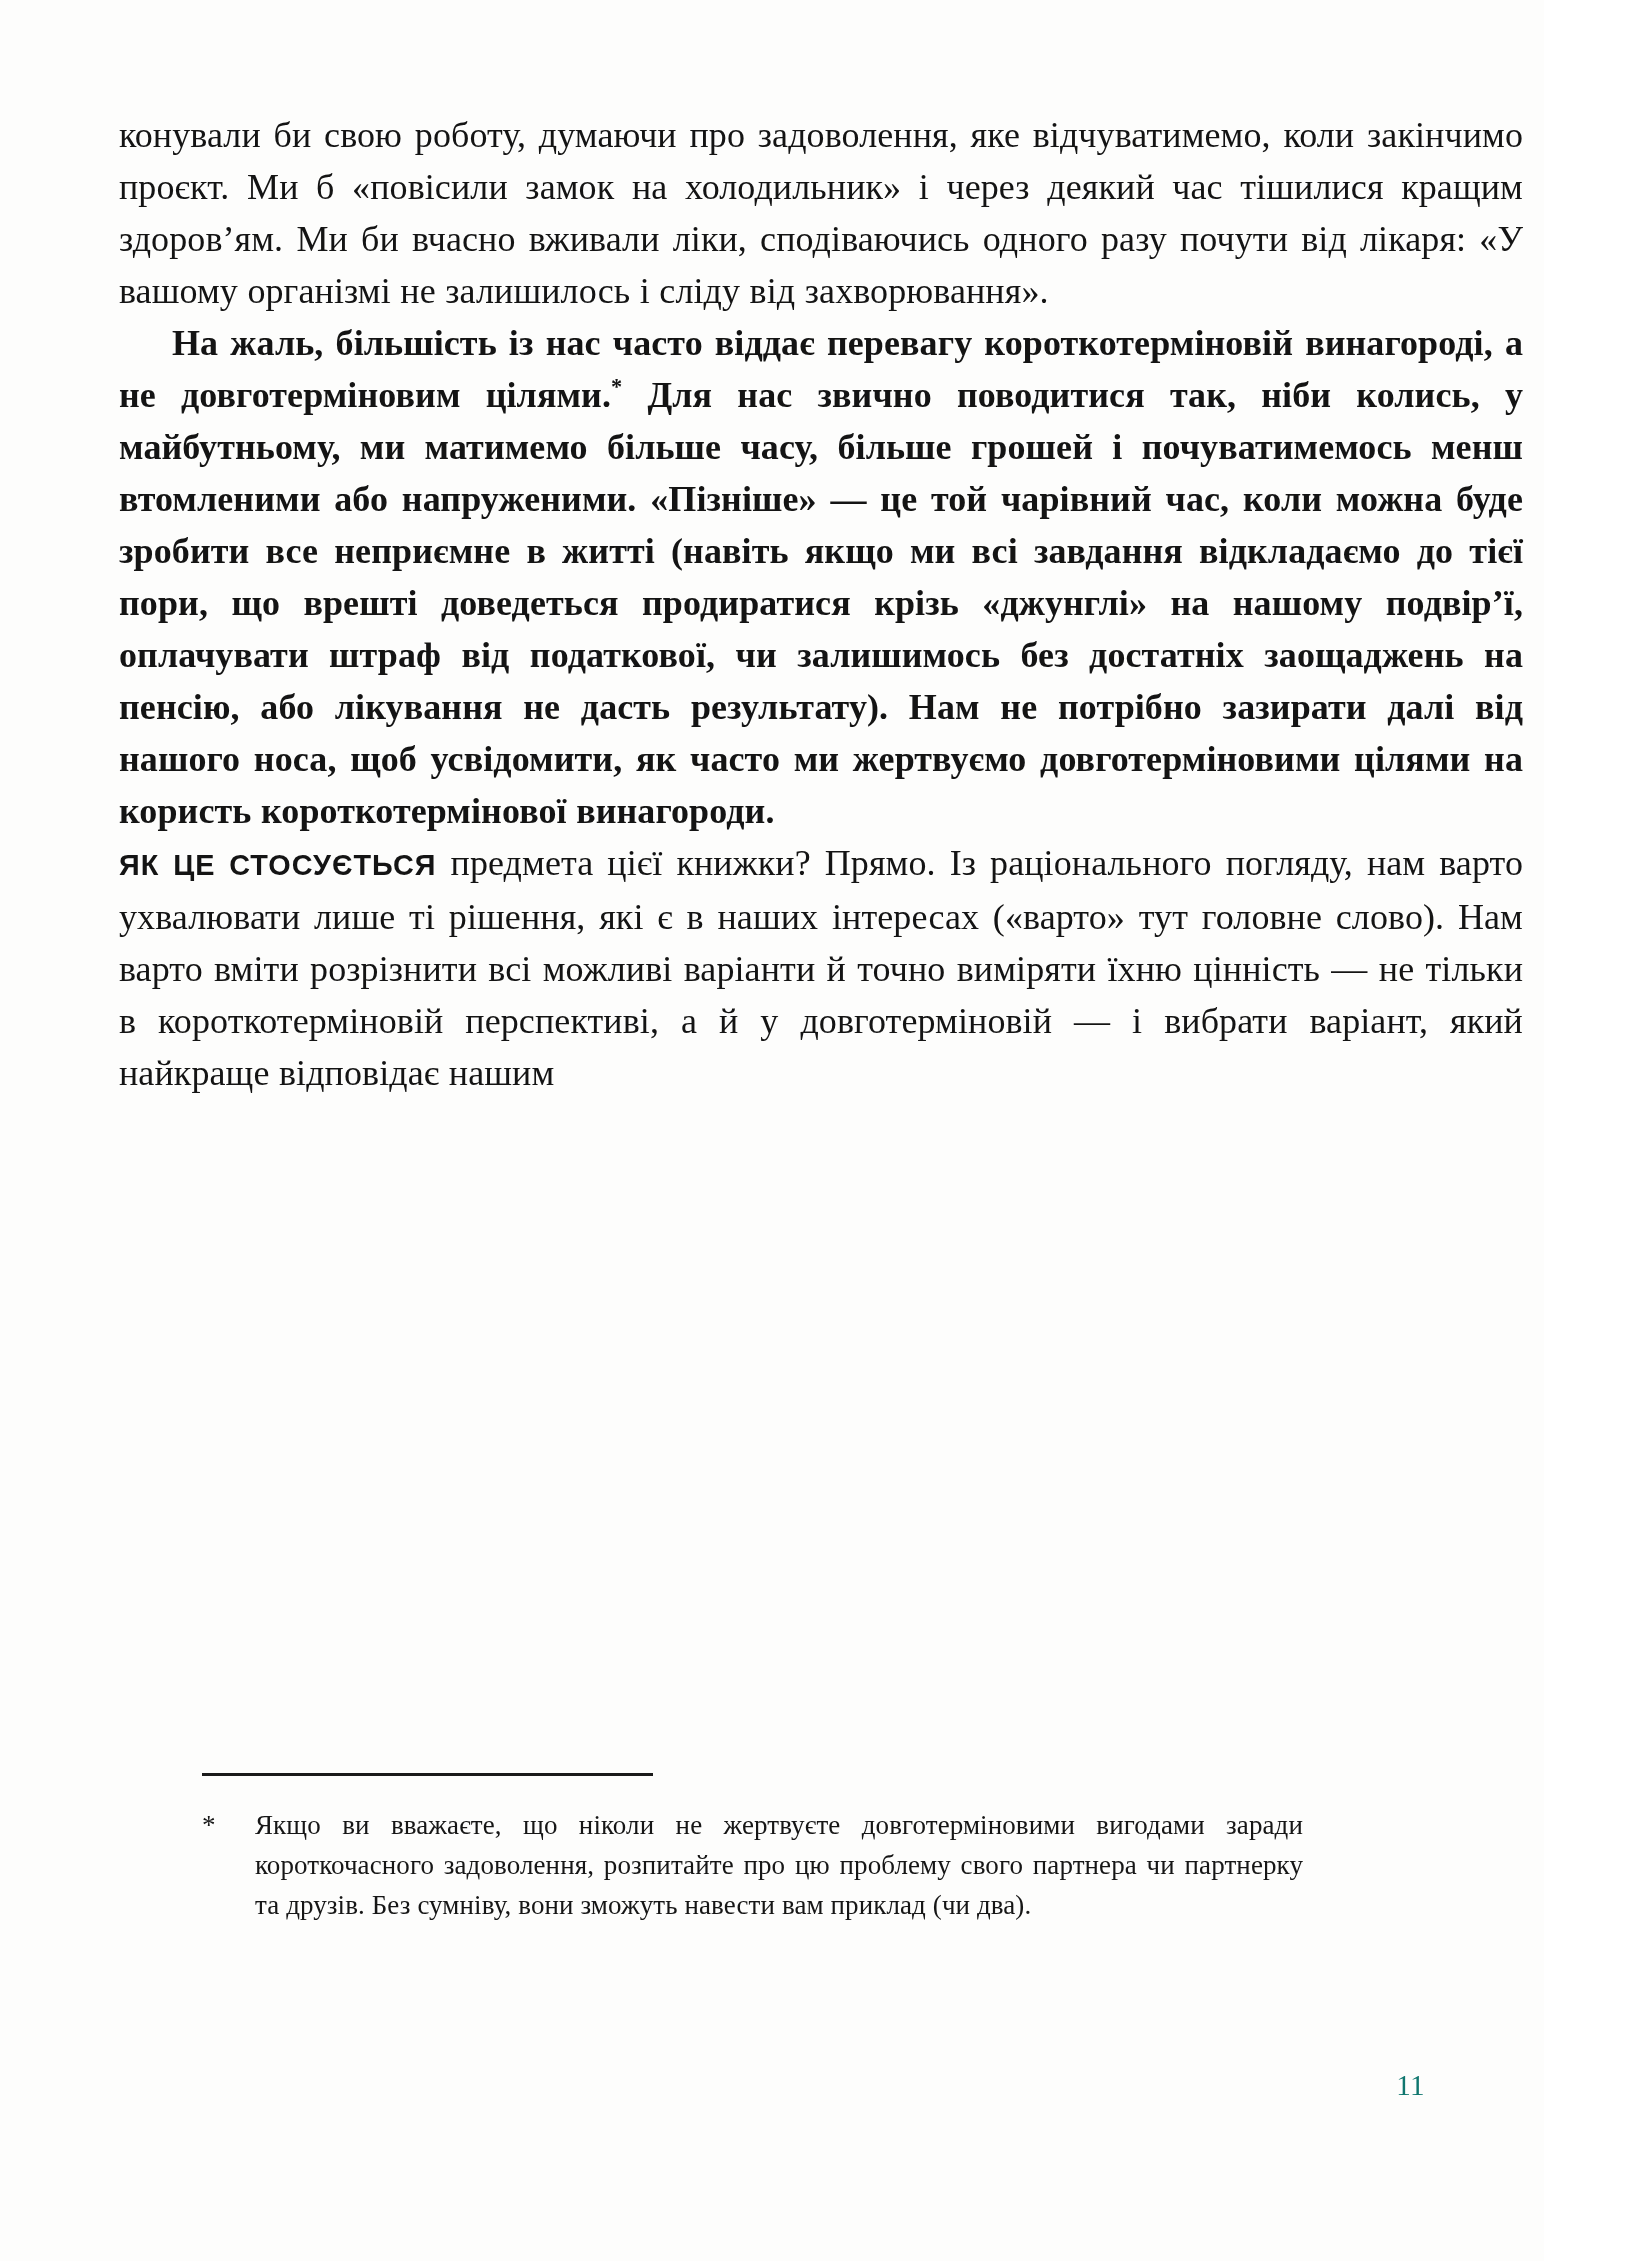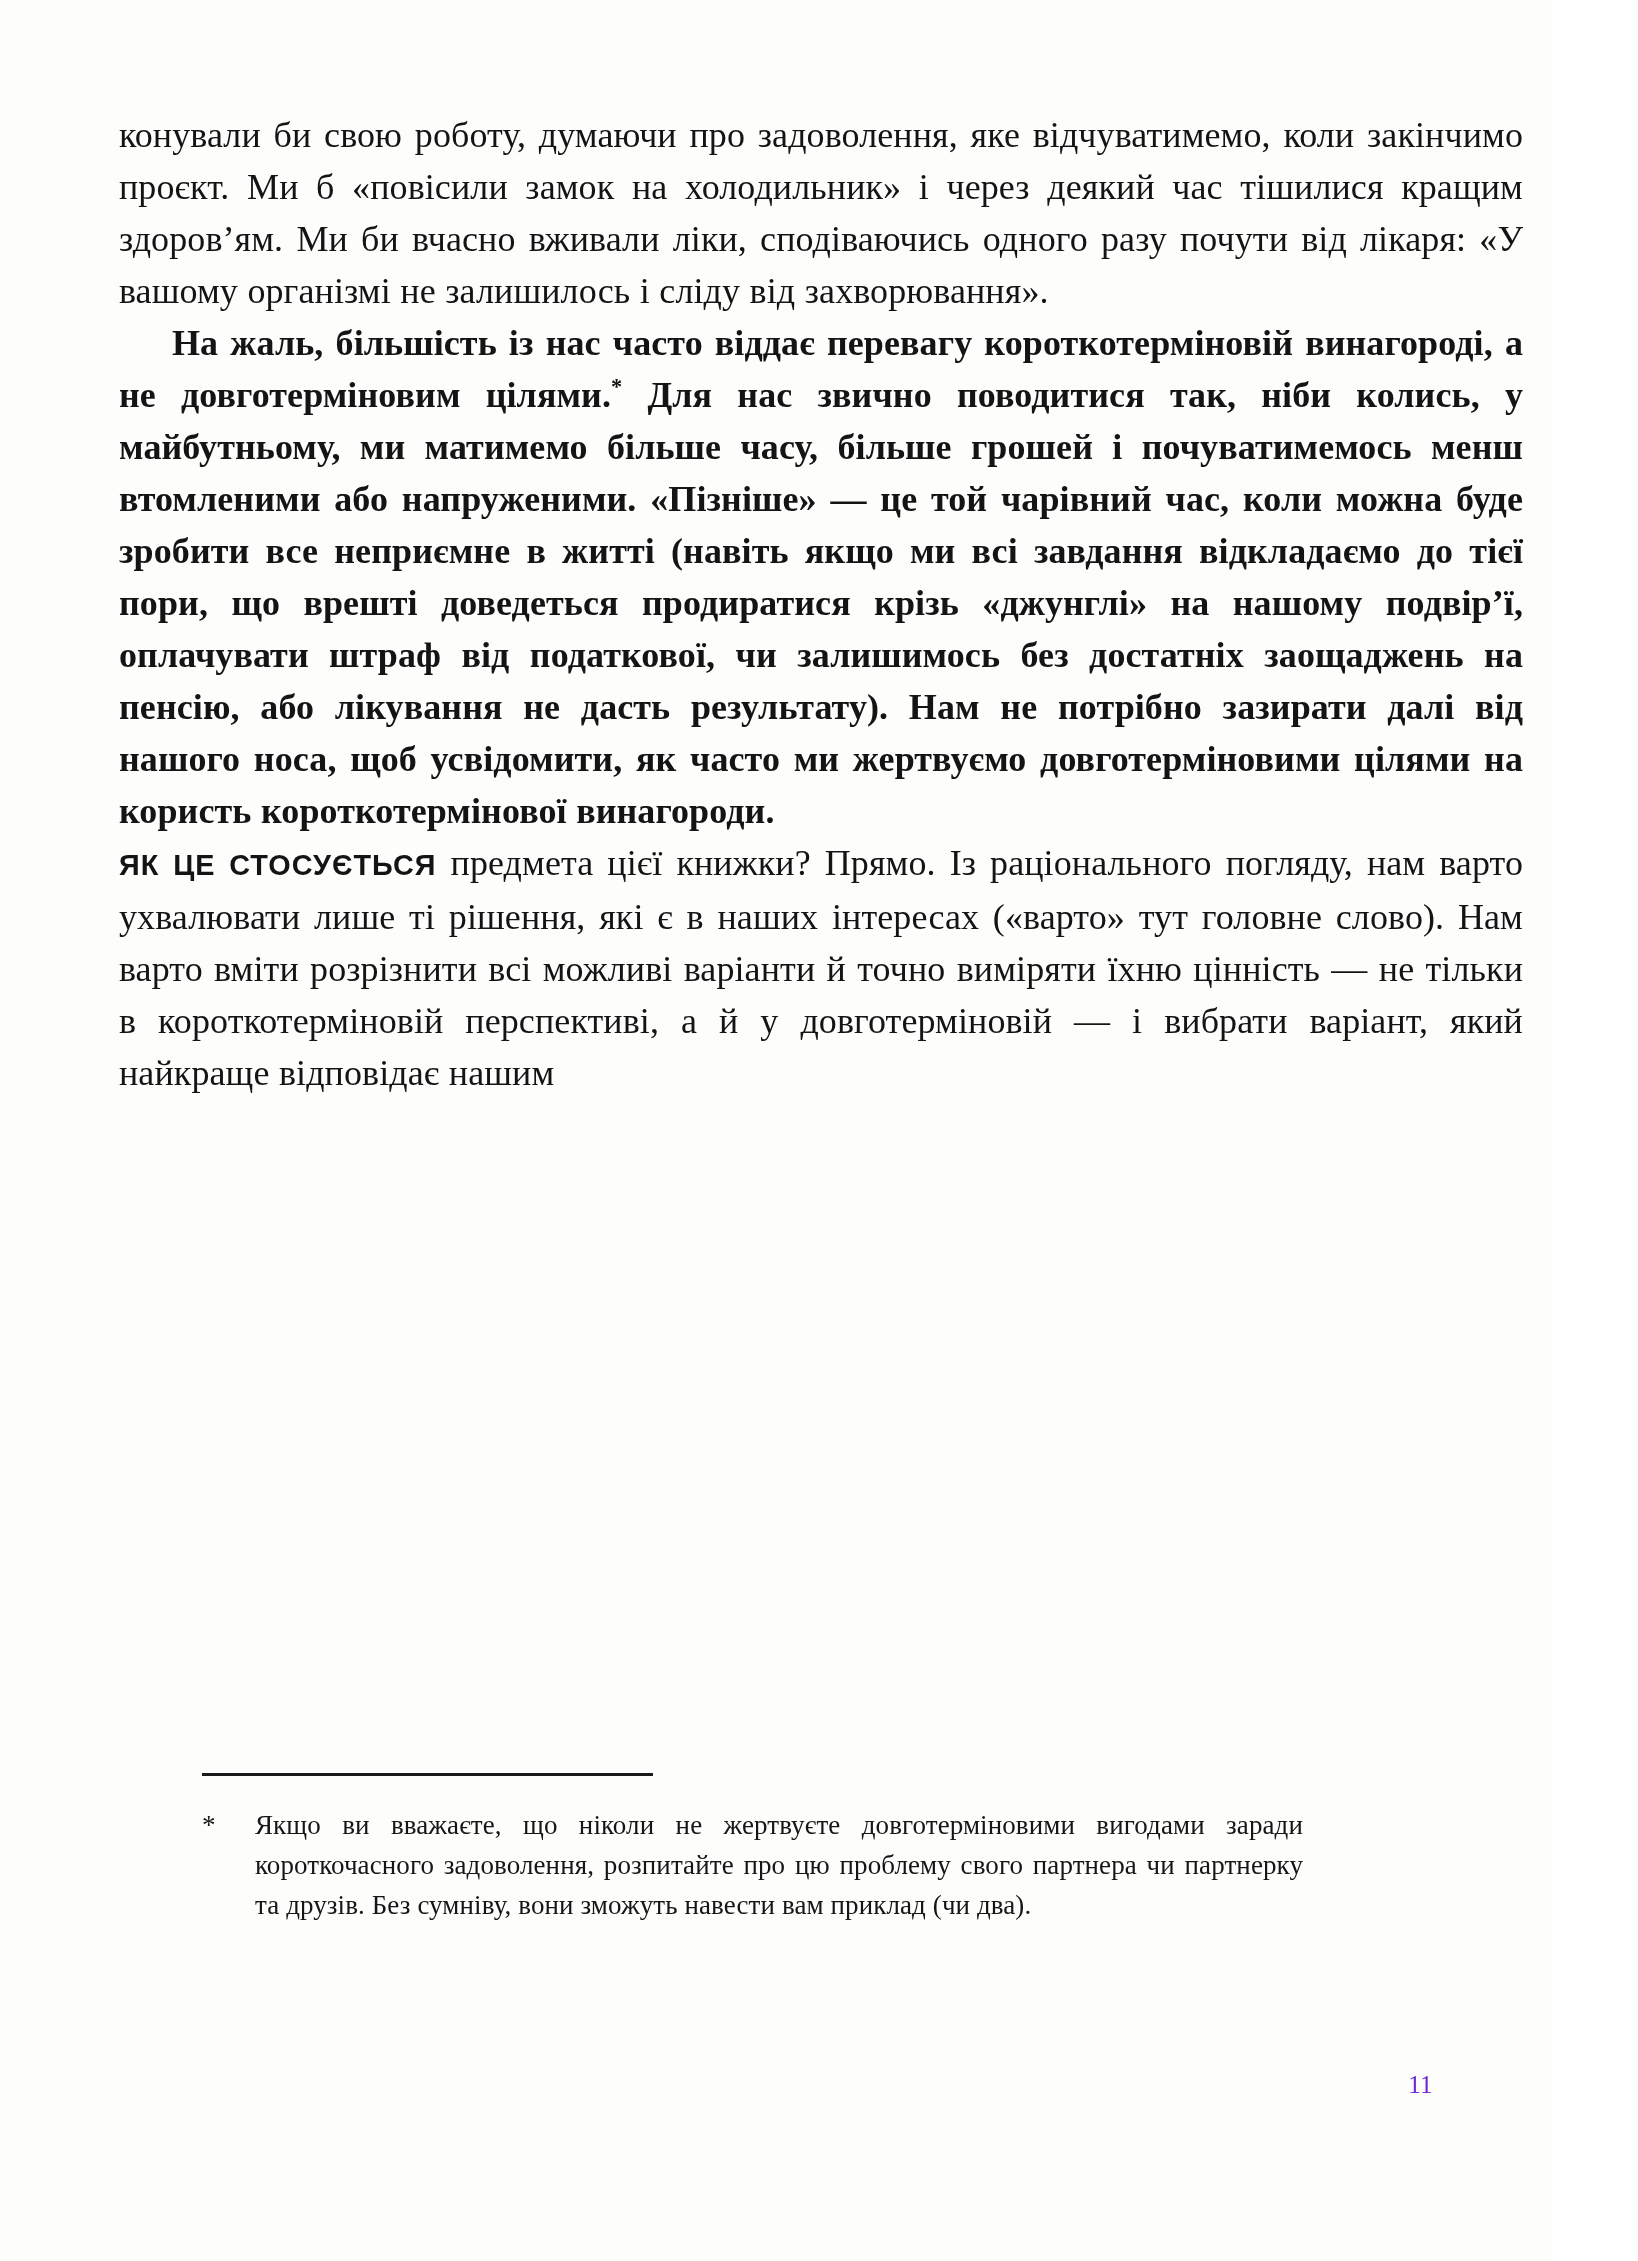--- a/index.html
+++ b/index.html
@@ -13,21 +13,20 @@
     font-family: "Liberation Serif", "DejaVu Serif", serif;
     color: #111111;
     overflow: hidden;
   }
 
   .page {
     position: relative;
     width: 1544px;
     height: 2261px;
     background: #fdfdfc;
-    padding-left: 8px;
   }
 
   
   .text-column {
     position: absolute;
     left: 119px;
     top: 109px;
     width: 1404px;
   }
 
@@ -107,23 +106,23 @@
     font-size: 27px;
     line-height: 40px;
   }
 
   .folio {
     position: absolute;
     right: 119px;
     top: 2068px;
     width: 102px;
     text-align: right;
-    font-size: 25px;
+    font-size: 29px;
     line-height: 34px;
-    color: #6d28d9;
+    color: #0f766e;
     letter-spacing: 0.4px;
   }
 </style>
 </head>
 <body>
 
 <div class="page">
 
   <div class="text-column">
 

